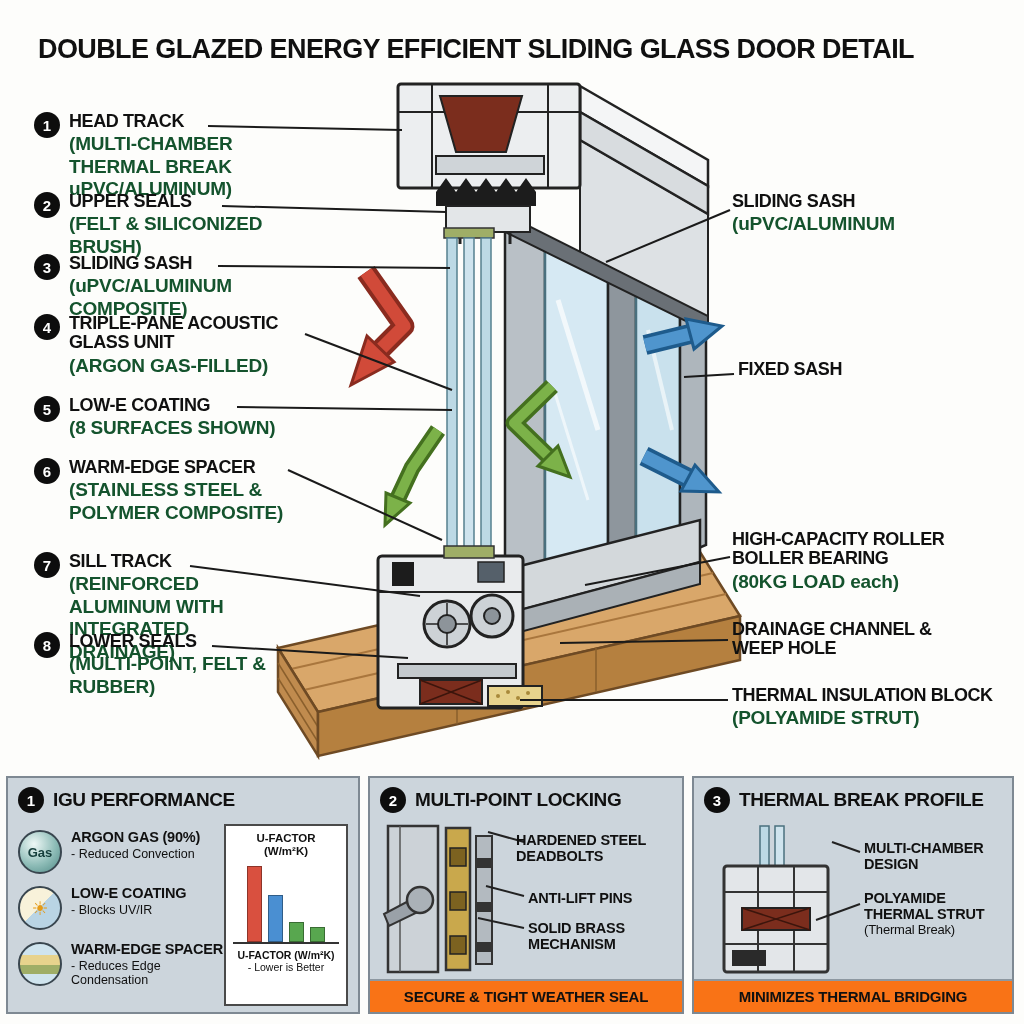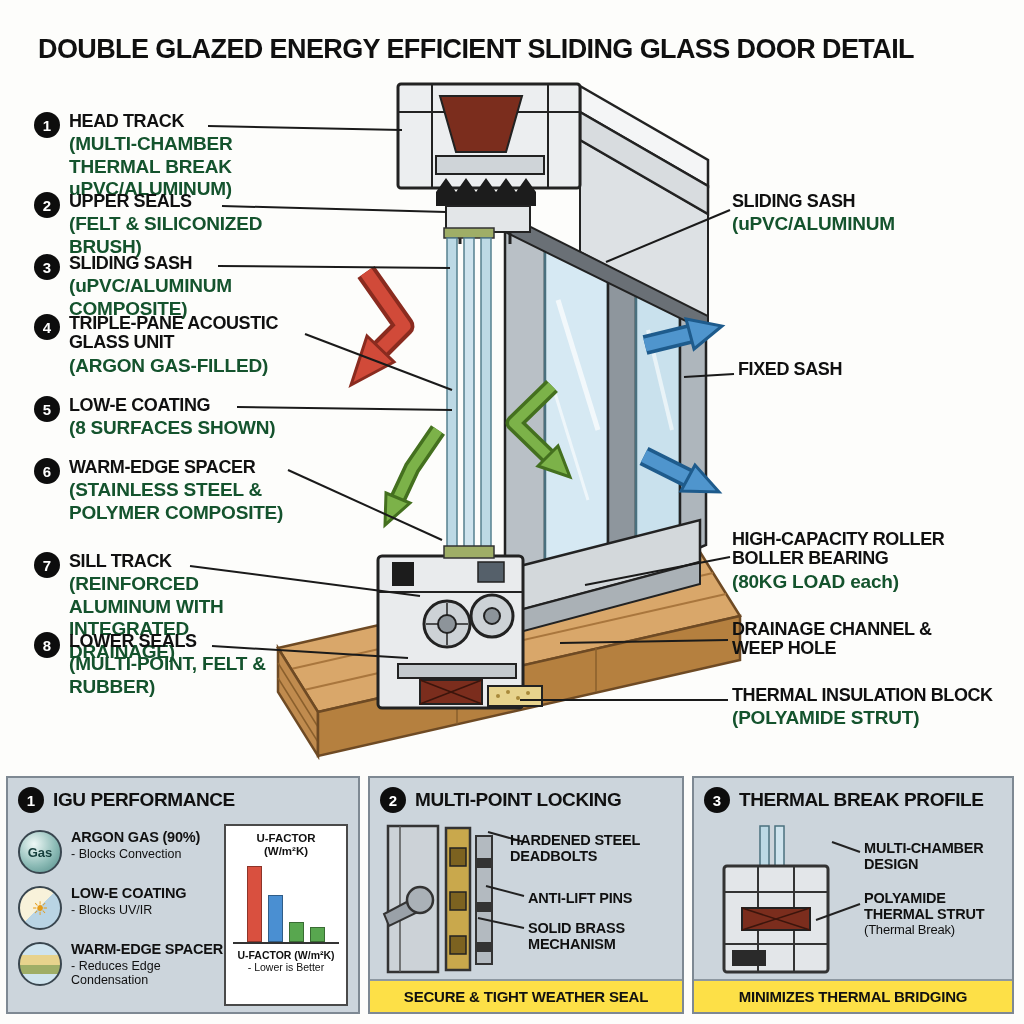--- a/index.html
+++ b/index.html
@@ -25,21 +25,21 @@
   .perf-t{font-size:14.5px;font-weight:bold;line-height:1.1;letter-spacing:-0.2px}
   .perf-d{font-size:12.5px;line-height:1.15;margin-top:1px}
   .chart-box{position:absolute;right:10px;top:46px;width:124px;height:182px;background:#fff;border:2px solid #4a4a4a;display:flex;flex-direction:column;align-items:center;padding:6px 4px;z-index:2}
   .chart-title{font-size:11.5px;font-weight:bold;text-align:center;line-height:1.12}
   .bars{display:flex;align-items:flex-end;gap:6px;height:82px;margin-top:4px;border-bottom:2px solid #333;padding:0 4px;width:106px;justify-content:center}
   .bar{width:15px;border:1px solid rgba(0,0,0,.35)}
   .chart-cap-b{font-size:10.5px;font-weight:bold;text-align:left;margin-top:5px;line-height:1.15}
   .chart-cap{font-size:10.5px;text-align:center}
   .lock-item{position:absolute;font-size:14.5px;font-weight:bold;line-height:1.12;letter-spacing:-0.2px;z-index:2}
   .sub-note{font-size:13px;font-weight:normal;margin-top:1px}
-  .panel-footer{position:absolute;left:0;right:0;bottom:0;text-align:center;font-size:15px;font-weight:bold;letter-spacing:-0.2px;padding:7px 4px;background:#fde047;border-top:2px solid #8d98a1;z-index:2}
+  .panel-footer{position:absolute;left:0;right:0;bottom:0;text-align:center;font-size:15px;font-weight:bold;letter-spacing:-0.2px;padding:7px 4px;background:#f97316;border-top:2px solid #8d98a1;z-index:2}
   .panel-illus{position:absolute;z-index:1}
   .panel-lines{position:absolute;inset:0;z-index:1}
 </style>
 </head>
 <body>
 
 <div class="stage">
 
   <svg class="diagram-svg" width="1024" height="772" viewBox="0 0 1024 772">
 
@@ -271,21 +271,21 @@
       <div class="panel-head">
         <div class="badge">1</div>
         <div class="panel-title">IGU PERFORMANCE</div>
       </div>
       <div class="perf-item" style="top:52px;left:10px">
         <div class="perf-icon icon-gas">
             <span>Gas</span>
           </div>
         <div>
           <div class="perf-t">ARGON GAS (90%)</div>
-          <div class="perf-d">- Blocks Convection</div>
+          <div class="perf-d">- Reduced Convection</div>
         </div>
       </div>
       <div class="perf-item" style="top:108px;left:10px">
         <div class="perf-icon icon-lowe">
             <span>☀</span>
           </div>
         <div>
           <div class="perf-t">LOW-E COATING</div>
           <div class="perf-d">- Blocks UV/IR</div>
         </div>
@@ -334,21 +334,21 @@
           <rect x="96" y="34" width="16" height="10" fill="#333"></rect>
           <rect x="96" y="78" width="16" height="10" fill="#333"></rect>
           <rect x="96" y="118" width="16" height="10" fill="#333"></rect>
         </g>
       </svg>
       <svg class="panel-lines" width="316" height="238" viewBox="0 0 316 238">
         <line x1="154" y1="64" x2="118" y2="54" stroke="#222" stroke-width="2"></line>
         <line x1="154" y1="118" x2="116" y2="108" stroke="#222" stroke-width="2"></line>
         <line x1="154" y1="150" x2="108" y2="140" stroke="#222" stroke-width="2"></line>
       </svg>
-      <div class="lock-item" style="top:54px;left:140px;width:150px">HARDENED STEEL DEADBOLTS</div>
+      <div class="lock-item" style="top:54px;left:146px;width:150px">HARDENED STEEL DEADBOLTS</div>
       <div class="lock-item" style="top:112px;left:158px;width:150px">ANTI-LIFT PINS</div>
       <div class="lock-item" style="top:142px;left:158px;width:150px">SOLID BRASS MECHANISM</div>
       <div class="panel-footer">SECURE &amp; TIGHT WEATHER SEAL</div>
     </section>
 
     <section class="panel" style="width:322px">
       <div class="panel-head">
         <div class="badge">3</div>
         <div class="panel-title">THERMAL BREAK PROFILE</div>
       </div>

